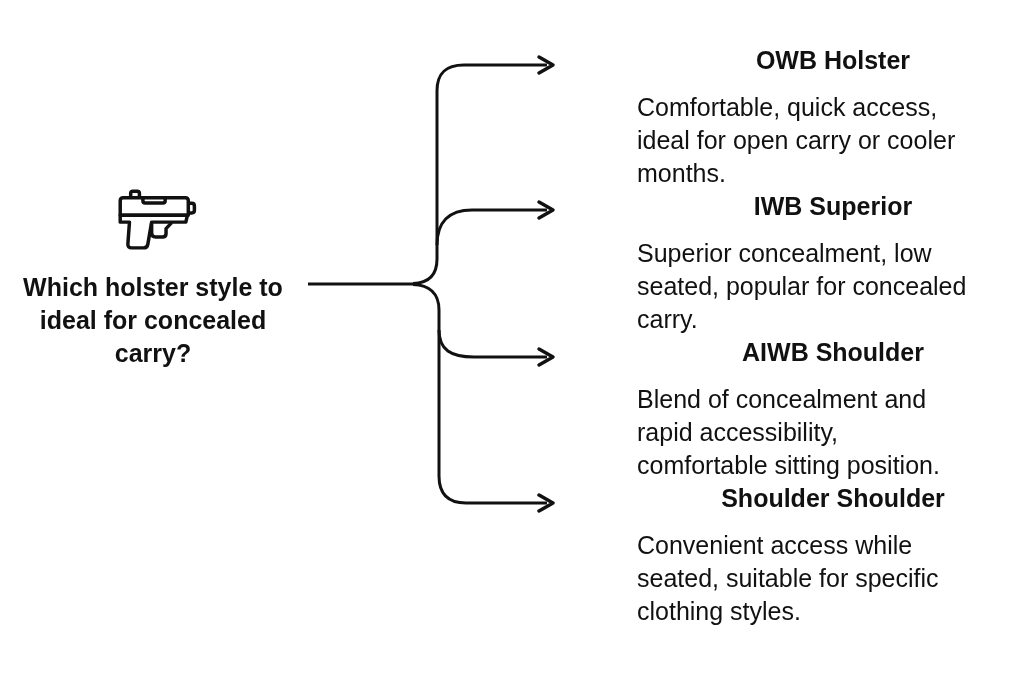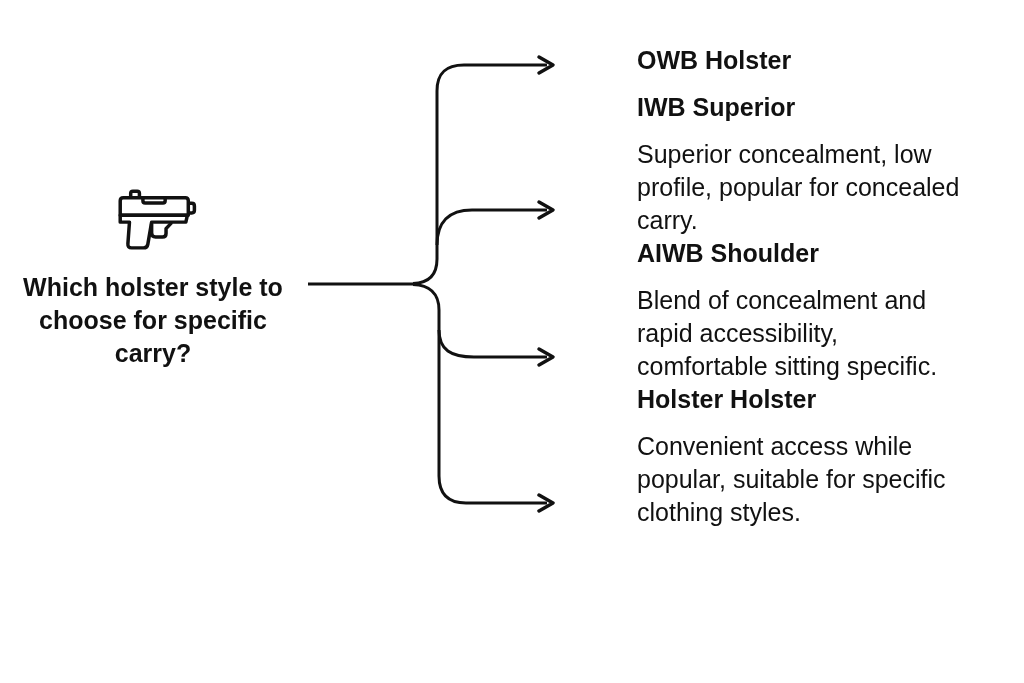--- a/index.html
+++ b/index.html
@@ -11,21 +11,21 @@
   .canvas{position:absolute;inset:0;}
   .connectors{position:absolute;left:0;top:0;width:1024px;height:683px;}
   .pistol{position:absolute;left:108px;top:183px;width:96px;height:80px;}
   .question{
     position:absolute;left:0;top:271px;width:306px;
     text-align:center;font-weight:bold;font-size:25px;line-height:33px;
     white-space:pre-line;
   }
   .branches{position:absolute;left:637px;top:44px;width:380px;}
   .branch h3{
-    margin:0 0 14px 0;font-size:25px;line-height:33px;font-weight:bold;
+    margin:0 0 14px 12px;font-size:25px;line-height:33px;font-weight:bold;text-align:center;
   }
   .branch p{
     margin:0;font-size:25px;line-height:33px;font-weight:normal;
     white-space:pre-line;
   }
 </style>
 </head>
 <body>
 
 <div class="canvas">
@@ -56,40 +56,43 @@
     <path d="M40 16 V19.5 Q40 22 42.5 22 H63 Q65.5 22 65.5 19.5 V16"></path>
 
     <path d="M92 22.5 H96 Q99 22.5 99 25.5 V30.5 Q99 33.5 96 33.5 H92"></path>
 
     <path d="M14 36 H91 L89.2 44 H50 L45.6 69.5 Q45 73.5 40.6 73.5 H27 Q22.4 73.5 22.8 68.8 L24.6 44 H14 Z"></path>
 
     <path d="M50 46 V56.5 Q50 61 54.5 61 H62.5 Q66.5 61 66.5 57 V51.5 L73 44.5"></path>
   </svg>
 
   <div class="question">Which holster style to
-choose for specific
+ideal for concealed
 carry?</div>
 
   <div class="branches">
     <section class="branch">
       <h3>OWB Holster</h3>
+      <p>Comfortable, quick access,
+ideal for open carry or cooler
+months.</p>
     </section>
     <section class="branch">
       <h3>IWB Superior</h3>
       <p>Superior concealment, low
-profile, popular for concealed
+seated, popular for concealed
 carry.</p>
     </section>
     <section class="branch">
       <h3>AIWB Shoulder</h3>
       <p>Blend of concealment and
 rapid accessibility,
-comfortable sitting specific.</p>
+comfortable sitting position.</p>
     </section>
     <section class="branch">
-      <h3>Holster Holster</h3>
+      <h3>Shoulder Shoulder</h3>
       <p>Convenient access while
-popular, suitable for specific
+seated, suitable for specific
 clothing styles.</p>
     </section>
   </div>
 
 </div>
 
 </body></html>

